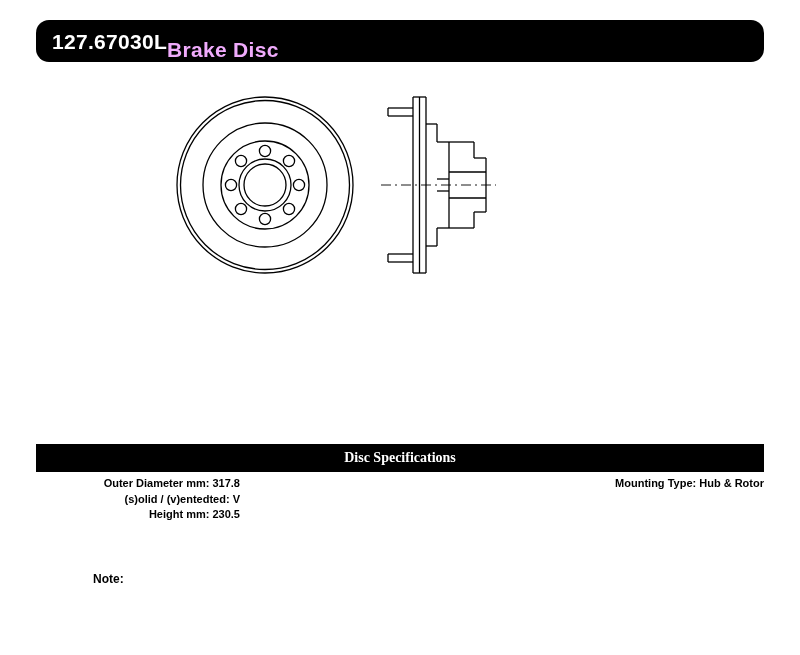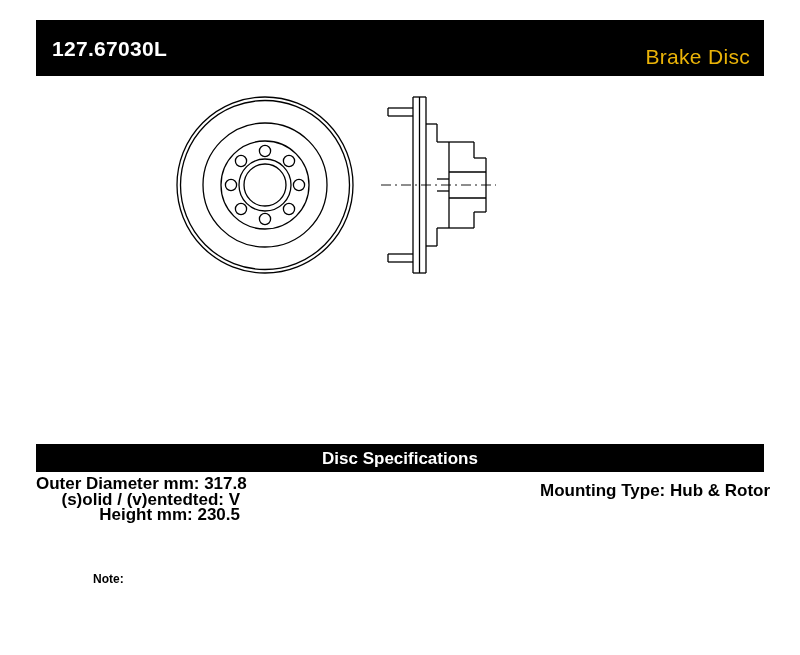--- a/index.html
+++ b/index.html
@@ -22,39 +22,40 @@
     width: 800px;
     height: 655px;
   }
 
   
   .header-bar {
     position: absolute;
     left: 36px;
     top: 20px;
     width: 728px;
-    height: 56px;
+    height: 42px;
     background: #000000;
     display: flex;
     align-items: center;
-    justify-content: space-between;
+    justify-content: flex-start;
     box-sizing: border-box;
     padding: 0 14px 0 16px;
+    border-radius: 13px;
   }
   .part-number {
     color: #ffffff;
     font-size: 21px;
     font-weight: bold;
     letter-spacing: 0.3px;
     line-height: 1;
   }
   .header-title {
-    color: #eab308;
+    color: #f0abfc;
     font-size: 21px;
-    font-weight: normal;
+    font-weight: bold;
     letter-spacing: 0.3px;
     line-height: 1;
     margin-top: 16px;
   }
 
   
   .drawing {
     position: absolute;
     left: 36px;
     top: 80px;
@@ -70,54 +71,55 @@
     top: 444px;
     width: 728px;
     height: 28px;
     background: #000000;
     display: flex;
     align-items: center;
     justify-content: center;
   }
   .specs-bar .specs-title {
     color: #ffffff;
-    font-size: 17px;
+    font-size: 14px;
     font-weight: bold;
     line-height: 1;
+    font-family: Liberation Serif, serif;
   }
 
   
   .specs-body {
     position: absolute;
     left: 36px;
     top: 476px;
     width: 728px;
     height: 100px;
   }
   .col {
     position: absolute;
-    font-size: 17px;
+    font-size: 11px;
     font-weight: bold;
     line-height: 15.5px;
   }
   .col-left {
     left: 0;
     top: 0;
     width: 204px;
     text-align: right;
   }
   .col-mid {
     left: 214px;
     top: 0;
     width: 280px;
     text-align: right;
   }
   .col-right {
     left: 504px;
-    top: 7px;
+    top: 0;
     width: 224px;
     text-align: right;
   }
   .spec-line { white-space: nowrap; }
 
   
   .note {
     position: absolute;
     left: 93px;
     top: 572px;

